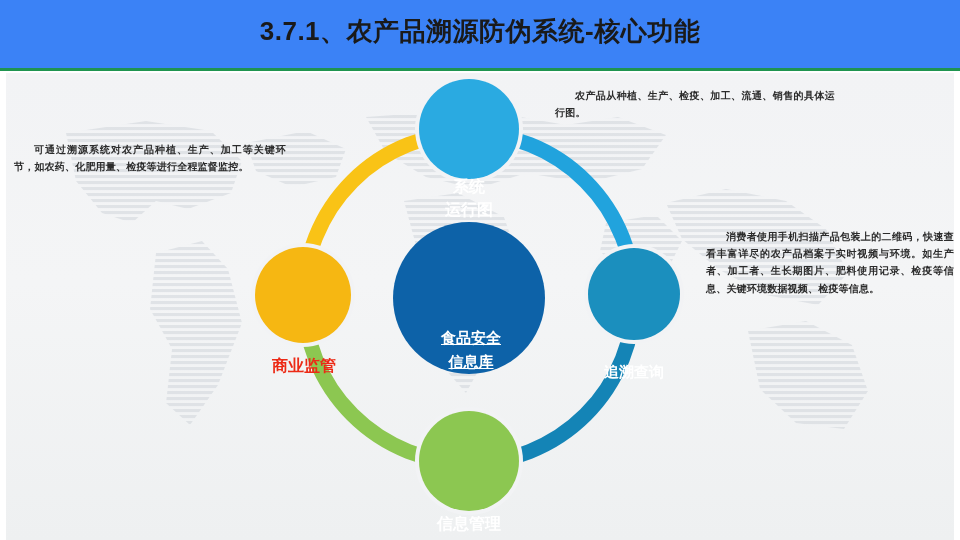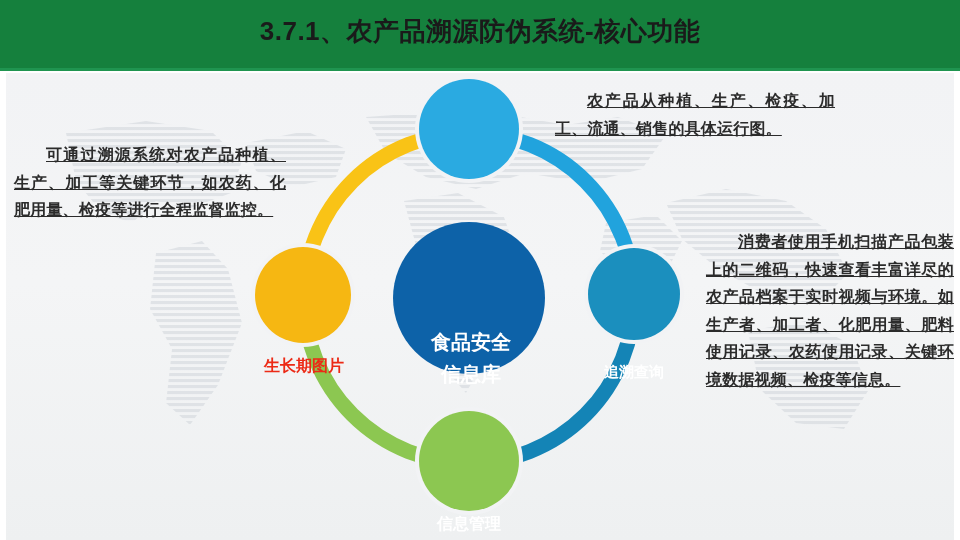--- a/index.html
+++ b/index.html
@@ -22,21 +22,21 @@
     overflow: hidden;
   }
 
   
   #title-bar {
     position: absolute;
     left: 0;
     top: 0;
     width: 960px;
     height: 70px;
-    background: #15803d;
+    background: #3b82f6;
   }
   #page-title {
     position: absolute;
     left: 0;
     top: 14px;
     width: 960px;
     text-align: center;
     font-size: 26px;
     font-weight: 700;
     color: #1a1a1a;
@@ -103,34 +103,33 @@
   #label-right {
     left: 568px; top: 288px; width: 120px;
     font-size: 15px; color: #ffffff;
   }
   #label-bottom {
     left: 398px; top: 440px; width: 130px;
     font-size: 16px; color: #ffffff;
   }
   #label-center {
     left: 385px; top: 253px; width: 160px;
-    font-size: 20px; color: #ffffff; line-height: 1.62;
+    font-size: 15px; color: #ffffff; line-height: 1.62; text-decoration: underline;
   }
 
   
   .caption {
     position: absolute;
     color: #2b2b2b;
-    font-size: 16px;
+    font-size: 10px;
     line-height: 1.72;
     text-align: justify;
     text-indent: 2em;
     font-weight: 600;
     letter-spacing: 0.2px;
-    text-decoration: underline;
   }
   #caption-top-right { left: 549px; top: 14px; width: 280px; }
   #caption-left      { left: 8px;   top: 68px; width: 272px; }
   #caption-right     { left: 700px; top: 155px; width: 248px; }
   #caption-bottom    { left: 125px; top: 372px; width: 290px; }
 </style>
 </head>
 <body>
 
 <div id="slide">
@@ -181,31 +180,33 @@
       <circle cx="297" cy="222" r="52" fill="#f2f3f5"></circle>
       <circle cx="297" cy="222" r="48" fill="#f6b712"></circle>
 
       <circle cx="628" cy="221" r="50" fill="#f2f3f5"></circle>
       <circle cx="628" cy="221" r="46" fill="#1b8fbe"></circle>
 
       <circle cx="463" cy="388" r="54" fill="#f2f3f5"></circle>
       <circle cx="463" cy="388" r="50" fill="#8cc751"></circle>
     </svg>
 
+    <div class="node-label" id="label-top">系统
+运行图</div>
 
     <div class="node-label" id="label-right">追溯查询</div>
 
     <div class="node-label" id="label-bottom">信息管理</div>
 
-    <div class="node-label" id="label-left">生长期图片</div>
+    <div class="node-label" id="label-left">商业监管</div>
 
     <div class="node-label" id="label-center">食品安全
 信息库</div>
 
     <div class="caption" id="caption-top-right">农产品从种植、生产、检疫、加工、流通、销售的具体运行图。</div>
 
     <div class="caption" id="caption-left">可通过溯源系统对农产品种植、生产、加工等关键环节，如农药、化肥用量、检疫等进行全程监督监控。</div>
 
-    <div class="caption" id="caption-right">消费者使用手机扫描产品包装上的二维码，快速查看丰富详尽的农产品档案于实时视频与环境。如生产者、加工者、化肥用量、肥料使用记录、农药使用记录、关键环境数据视频、检疫等信息。</div>
+    <div class="caption" id="caption-right">消费者使用手机扫描产品包装上的二维码，快速查看丰富详尽的农产品档案于实时视频与环境。如生产者、加工者、生长期图片、肥料使用记录、检疫等信息、关键环境数据视频、检疫等信息。</div>
 
 
   </div>
 </div>
 
 </body></html>

